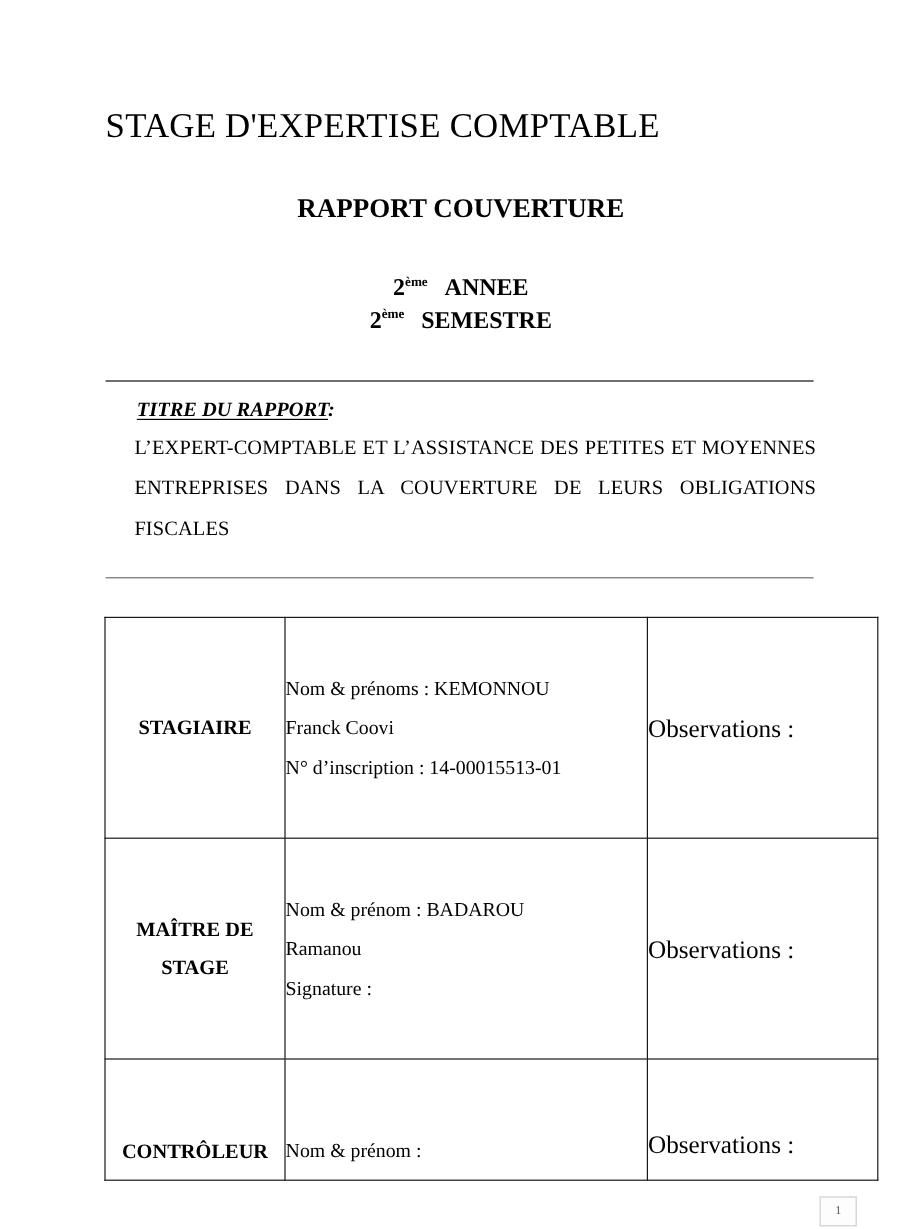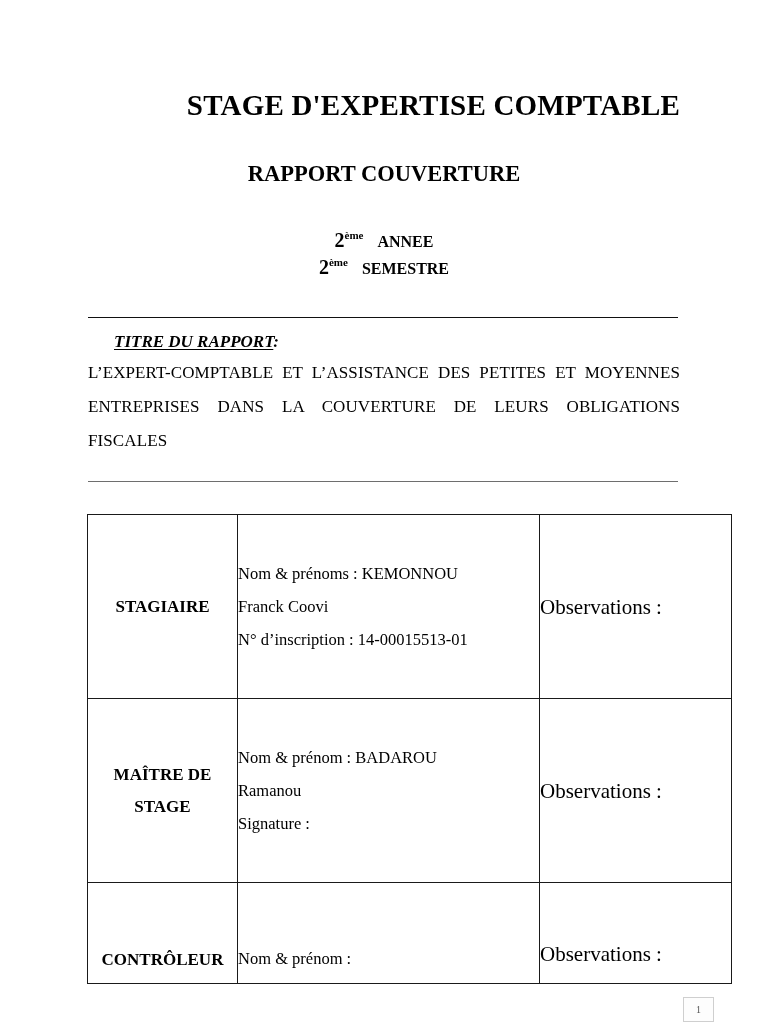--- a/index.html
+++ b/index.html
@@ -24,23 +24,23 @@
     width: 768px;
     height: 1024px;
   }
 
   
   .doc-title {
     position: absolute;
     left: 88px;
     top: 90px;
     width: 592px;
-    text-align: right;
+    text-align: left;
     font-size: 29px;
-    font-weight: bold;
+    font-weight: normal;
     letter-spacing: 0.2px;
     line-height: 1.1;
     white-space: nowrap;
   }
   .doc-subtitle {
     position: absolute;
     left: 88px;
     top: 162px;
     width: 592px;
     text-align: center;
@@ -66,21 +66,21 @@
     font-size: 20px;
     font-weight: bold;
   }
   .session-line .ord {
     font-size: 11px;
     vertical-align: super;
     line-height: 0;
     font-weight: bold;
   }
   .session-line .word {
-    font-size: 16px;
+    font-size: 20px;
     font-weight: bold;
     margin-left: 14px;
   }
 
   
   .rule {
     position: absolute;
     left: 88px;
     width: 590px;
     height: 0;
@@ -117,20 +117,21 @@
     text-decoration: none;
     font-style: italic;
   }
   .report-title-text {
     margin-top: 4px;
     font-size: 17px;
     text-align: justify;
     text-align-last: left;
     line-height: 2.0;
     letter-spacing: 0.1px;
+    margin-left: 24px;
   }
 
   
   .info-table {
     position: absolute;
     left: 87px;
     top: 514px;
     width: 644px;
     border-collapse: collapse;
     table-layout: fixed;

